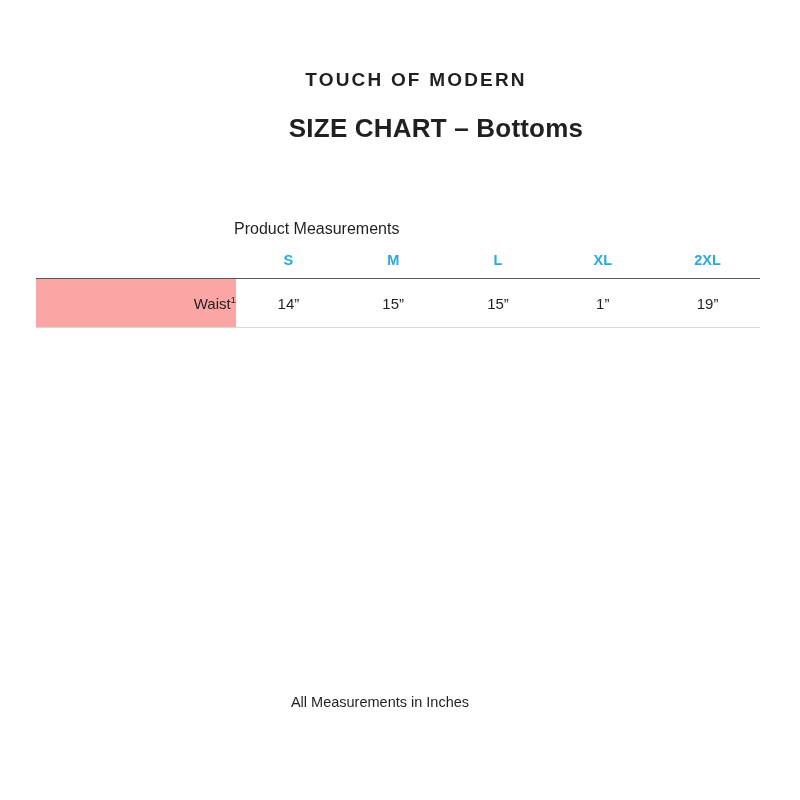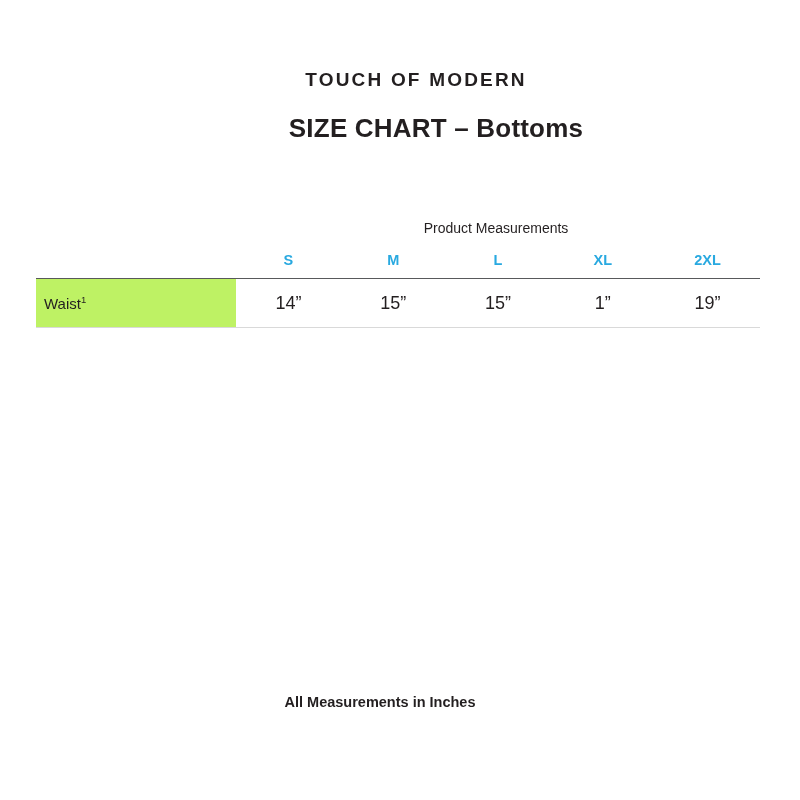--- a/index.html
+++ b/index.html
@@ -47,22 +47,21 @@
     font-weight: bold;
     letter-spacing: 0.2px;
     color: #231f20;
     margin-left: 36px;
   }
   .measurements-caption {
     position: absolute;
     top: 220px;
     left: 234px;
     width: 524px;
-    text-align: center;
-    font-size: 14px;
+    font-size: 16px;
     color: #231f20;
   }
   table.size-table {
     position: absolute;
     top: 252px;
     left: 36px;
     width: 722px;
     border-collapse: collapse;
     table-layout: fixed;
   }
@@ -80,29 +79,29 @@
   table.size-table tr.header-row th {
     border-bottom: 1px solid #58595b;
   }
   table.size-table td {
     padding: 0;
     height: 48px;
     vertical-align: middle;
     border-bottom: 1px solid #d9d9d9;
   }
   table.size-table td.row-label {
-    text-align: left;
+    text-align: right;
     font-size: 15px;
     color: #231f20;
     padding-left: 8px;
-    background: #bef264;
+    background: #fca5a5;
   }
   table.size-table td.value {
     text-align: center;
-    font-size: 18px;
+    font-size: 15px;
     color: #231f20;
   }
   .sup {
     font-size: 9.5px;
     vertical-align: super;
     line-height: 0;
   }
   .footnote {
     position: absolute;
     top: 338px;
@@ -113,21 +112,21 @@
   .footnote .sup {
     font-size: 8px;
   }
   .bottom-note {
     position: absolute;
     top: 694px;
     left: 0;
     width: 760px;
     text-align: center;
     font-size: 14.5px;
-    font-weight: bold;
+    font-weight: normal;
     color: #231f20;
   }
 </style>
 </head>
 <body>
 
 <div class="page">
 
   <div class="brand">
     <span class="brand-mark">TOUCH OF MODERN</span>

